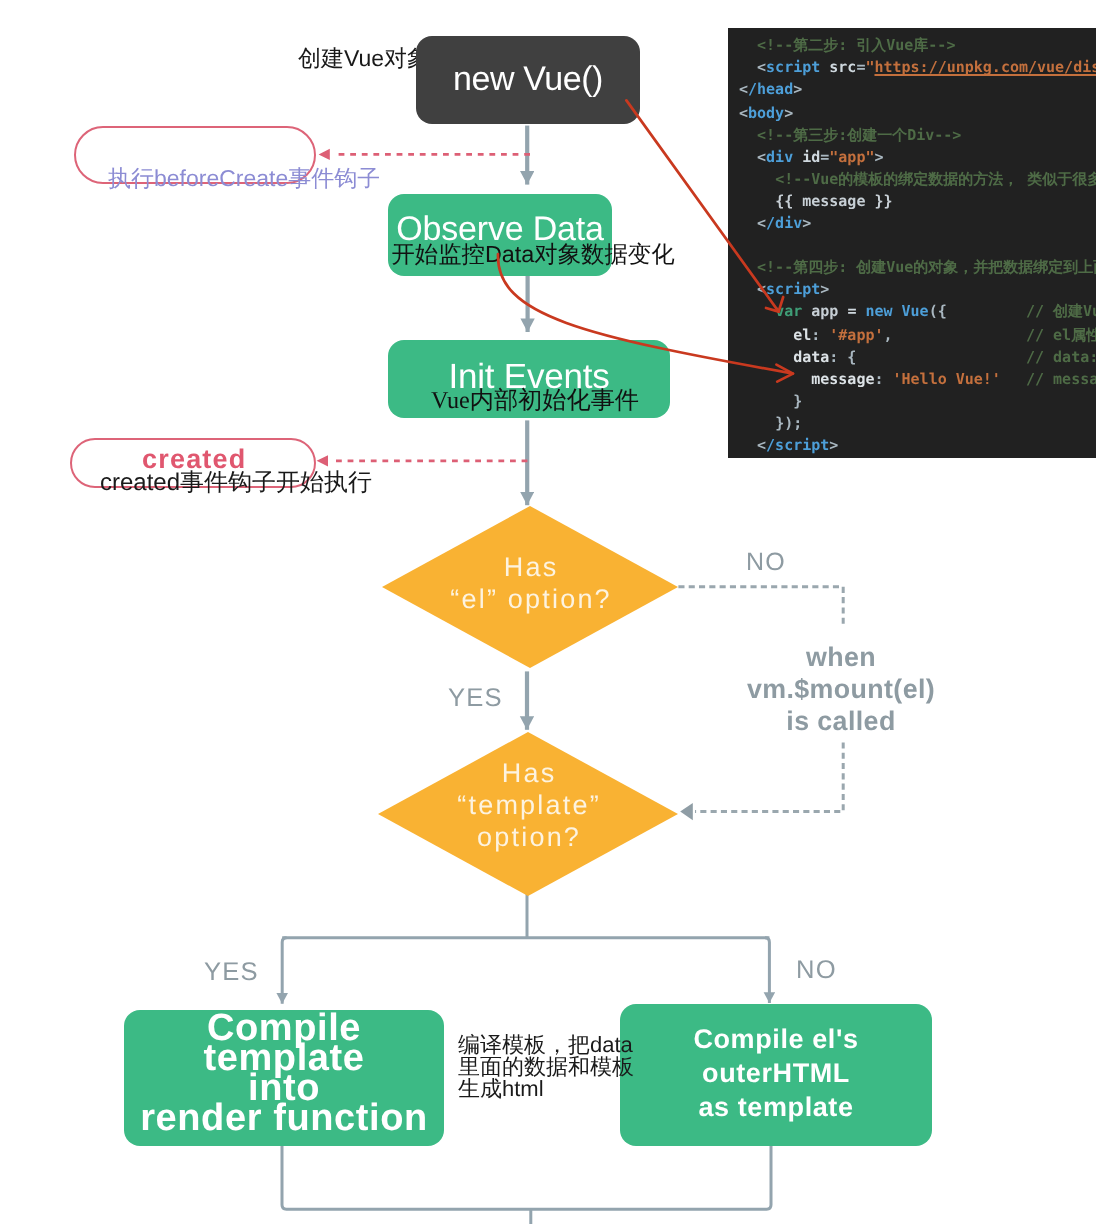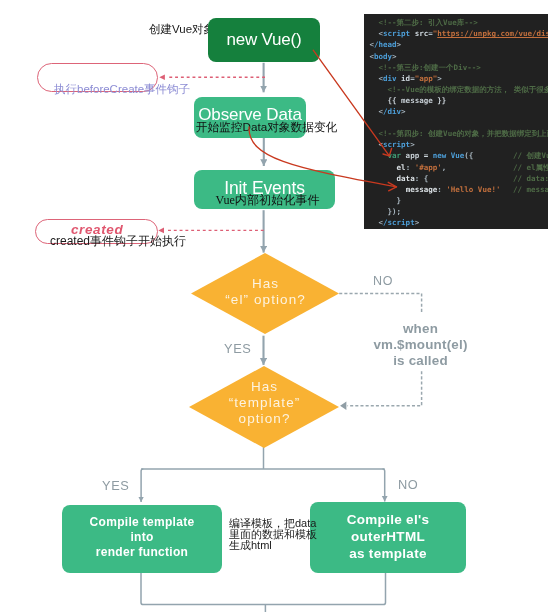--- a/index.html
+++ b/index.html
@@ -5,21 +5,21 @@
 <style>
 html,body{margin:0;padding:0;}
 body{width:557px;height:612px;background:#ffffff;overflow:hidden;position:relative;
      font-family:"Liberation Sans",sans-serif;-webkit-font-smoothing:antialiased;}
 #stage{position:absolute;left:0;top:0;width:557px;height:612px;}
 
 svg.lay{position:absolute;left:0;top:0;width:557px;height:612px;overflow:visible;pointer-events:none;}
 
 .node{position:absolute;box-sizing:border-box;display:flex;flex-direction:column;
       align-items:center;justify-content:center;text-align:center;border-radius:8px;}
-.darkbox{background:#15803d;color:#ffffff;}
+.darkbox{background:#404040;color:#ffffff;}
 .greenbox{background:#3cba85;color:#ffffff;}
 .diamond{position:absolute;display:flex;flex-direction:column;align-items:center;
          justify-content:center;text-align:center;color:#fdf3e0;}
 .dia-shape{position:absolute;left:0;top:0;width:100%;height:100%;background:#f9b233;
            clip-path:polygon(50% 0,100% 50%,50% 100%,0 50%);}
 .dia-txt{position:relative;z-index:2;line-height:16px;letter-spacing:1.1px;text-indent:1.1px;}
 
 .ntitle{font-weight:600;}
 .nsub{color:#111;position:absolute;left:0;right:0;text-align:center;}
 
@@ -124,21 +124,21 @@
 
   <div class="diamond" style="left:189px;top:366px;width:150px;height:82px;">
     <div class="dia-shape"></div>
     <div class="dia-txt" style="font-size:13.5px;top:-4px;">
       <div>Has</div>
       <div>“template”</div>
       <div>option?</div>
     </div>
   </div>
 
-  <div class="node greenbox" style="left:62px;top:505px;width:160px;height:68px;line-height:15px;font-weight:bold;font-size:12px;letter-spacing:0.3px;padding-bottom:4px;">
+  <div class="node greenbox" style="left:62px;top:505px;width:160px;height:68px;line-height:15px;font-weight:bold;font-size:19px;letter-spacing:0.3px;padding-bottom:4px;">
     <span>Compile template</span>
     <span>into</span>
     <span>render function</span>
   </div>
 
   <div class="node greenbox" style="left:310px;top:502px;width:156px;height:71px;line-height:16.7px;font-weight:bold;font-size:13.5px;letter-spacing:0.3px;">
     <span>Compile el's</span>
     <span>outerHTML</span>
     <span>as template</span>
   </div>
@@ -157,21 +157,21 @@
   <div class="cn-note" style="left:229px;top:518px;width:120px;font-size:11px;white-space:nowrap;line-height:11px;z-index:5;">
     <div>编译模板，把data</div>
     <div>里面的数据和模板</div>
     <div>生成html</div>
   </div>
 
   <div class="annot" style="left:37px;top:63px;width:121px;height:29px;"></div>
   <div class="an-sub" style="left:54px;top:82px;width:160px;font-size:11.5px;color:#8c8cd4;text-align:left;">执行beforeCreate事件钩子</div>
 
   <div class="annot" style="left:35px;top:219px;width:123px;height:25px;"></div>
-  <div class="an-title" style="left:71px;top:222px;width:120px;font-size:13.5px;letter-spacing:0.6px;text-align:left;font-style:italic;">created</div>
+  <div class="an-title" style="left:71px;top:222px;width:120px;font-size:13.5px;letter-spacing:0.6px;text-align:left;">created</div>
   <div class="an-sub" style="left:50px;top:233px;width:160px;font-size:12px;color:#1a1a1a;text-align:left;">created事件钩子开始执行</div>
 
   <div class="codeblk" style="left:364px;top:14px;width:184px;height:215px;"><div class="codeline" style="top: 3.2px; left: 5.5px; font-size: 7.5px; line-height: 11.1px;"><span class="cp">  </span><span class="ccm">&lt;!--第二步: 引入Vue库--&gt;</span></div><div class="codeline" style="top: 14.3px; left: 5.5px; font-size: 7.5px; line-height: 11.1px;"><span class="cp">  </span><span class="cpn">&lt;</span><span class="ctag">script </span><span class="cattr">src</span><span class="cpn">=</span><span class="cstr">"</span><span class="curl">https://unpkg.com/vue/dis</span></div><div class="codeline" style="top: 25.4px; left: 5.5px; font-size: 7.5px; line-height: 11.1px;"><span class="cpn">&lt;</span><span class="ctag">/head</span><span class="cpn">&gt;</span></div><div class="codeline" style="top: 36.5px; left: 5.5px; font-size: 7.5px; line-height: 11.1px;"><span class="cpn">&lt;</span><span class="ctag">body</span><span class="cpn">&gt;</span></div><div class="codeline" style="top: 47.6px; left: 5.5px; font-size: 7.5px; line-height: 11.1px;"><span class="cp">  </span><span class="ccm">&lt;!--第三步:创建一个Div--&gt;</span></div><div class="codeline" style="top: 58.7px; left: 5.5px; font-size: 7.5px; line-height: 11.1px;"><span class="cp">  </span><span class="cpn">&lt;</span><span class="ctag">div </span><span class="cattr">id</span><span class="cpn">=</span><span class="cstr">"app"</span><span class="cpn">&gt;</span></div><div class="codeline" style="top: 69.8px; left: 5.5px; font-size: 7.5px; line-height: 11.1px;"><span class="cp">    </span><span class="ccm">&lt;!--Vue的模板的绑定数据的方法， 类似于很多</span></div><div class="codeline" style="top: 80.9px; left: 5.5px; font-size: 7.5px; line-height: 11.1px;"><span class="cp">    </span><span class="ctxt">{{ message }}</span></div><div class="codeline" style="top: 92px; left: 5.5px; font-size: 7.5px; line-height: 11.1px;"><span class="cp">  </span><span class="cpn">&lt;</span><span class="ctag">/div</span><span class="cpn">&gt;</span></div><div class="codeline" style="top: 103.1px; left: 5.5px; font-size: 7.5px; line-height: 11.1px;"></div><div class="codeline" style="top: 114.2px; left: 5.5px; font-size: 7.5px; line-height: 11.1px;"><span class="cp">  </span><span class="ccm">&lt;!--第四步: 创建Vue的对象，并把数据绑定到上面</span></div><div class="codeline" style="top: 125.3px; left: 5.5px; font-size: 7.5px; line-height: 11.1px;"><span class="cp">  </span><span class="cpn">&lt;</span><span class="ctag">script</span><span class="cpn">&gt;</span></div><div class="codeline" style="top: 136.4px; left: 5.5px; font-size: 7.5px; line-height: 11.1px;"><span class="cp">    </span><span class="ckw">var</span><span class="ctxt"> app </span><span class="cop">=</span><span class="ctxt"> </span><span class="ckw2">new</span><span class="ctxt"> </span><span class="ccls">Vue</span><span class="cpn">({</span></div><div class="codeline" style="top: 147.5px; left: 5.5px; font-size: 7.5px; line-height: 11.1px;"><span class="cp">      </span><span class="cprop">el</span><span class="cpn">: </span><span class="cstr">'#app'</span><span class="cpn">,</span></div><div class="codeline" style="top: 158.6px; left: 5.5px; font-size: 7.5px; line-height: 11.1px;"><span class="cp">      </span><span class="cprop">data</span><span class="cpn">: {</span></div><div class="codeline" style="top: 169.7px; left: 5.5px; font-size: 7.5px; line-height: 11.1px;"><span class="cp">        </span><span class="cprop">message</span><span class="cpn">: </span><span class="cstr">'Hello Vue!'</span></div><div class="codeline" style="top: 180.8px; left: 5.5px; font-size: 7.5px; line-height: 11.1px;"><span class="cp">      </span><span class="cpn">}</span></div><div class="codeline" style="top: 191.9px; left: 5.5px; font-size: 7.5px; line-height: 11.1px;"><span class="cp">    </span><span class="cpn">});</span></div><div class="codeline" style="top: 203px; left: 5.5px; font-size: 7.5px; line-height: 11.1px;"><span class="cp">  </span><span class="cpn">&lt;</span><span class="ctag">/script</span><span class="cpn">&gt;</span></div><div class="ccomment" style="top: 136.4px; left: 149px; font-size: 7.5px; line-height: 11.1px;">// 创建Vu</div><div class="ccomment" style="top: 147.5px; left: 149px; font-size: 7.5px; line-height: 11.1px;">// el属性</div><div class="ccomment" style="top: 158.6px; left: 149px; font-size: 7.5px; line-height: 11.1px;">// data:</div><div class="ccomment" style="top: 169.7px; left: 149px; font-size: 7.5px; line-height: 11.1px;">// messa</div></div>
 
   <svg class="lay" viewBox="0 0 557 612" style="z-index:9;">
     <g stroke="#c9391f" stroke-width="1.35" fill="none" stroke-linecap="round" stroke-linejoin="round">
       <path d="M313.2,50.2 L389.3,155.8"></path>
       <path d="M383.0,154.0 L389.3,155.8 L391.6,148.5"></path>
       <path d="M249,127 C248,158 292,168 396.5,186.8"></path>
       <path d="M388.2,182.3 L396.5,186.8 L388.6,190.8"></path>

